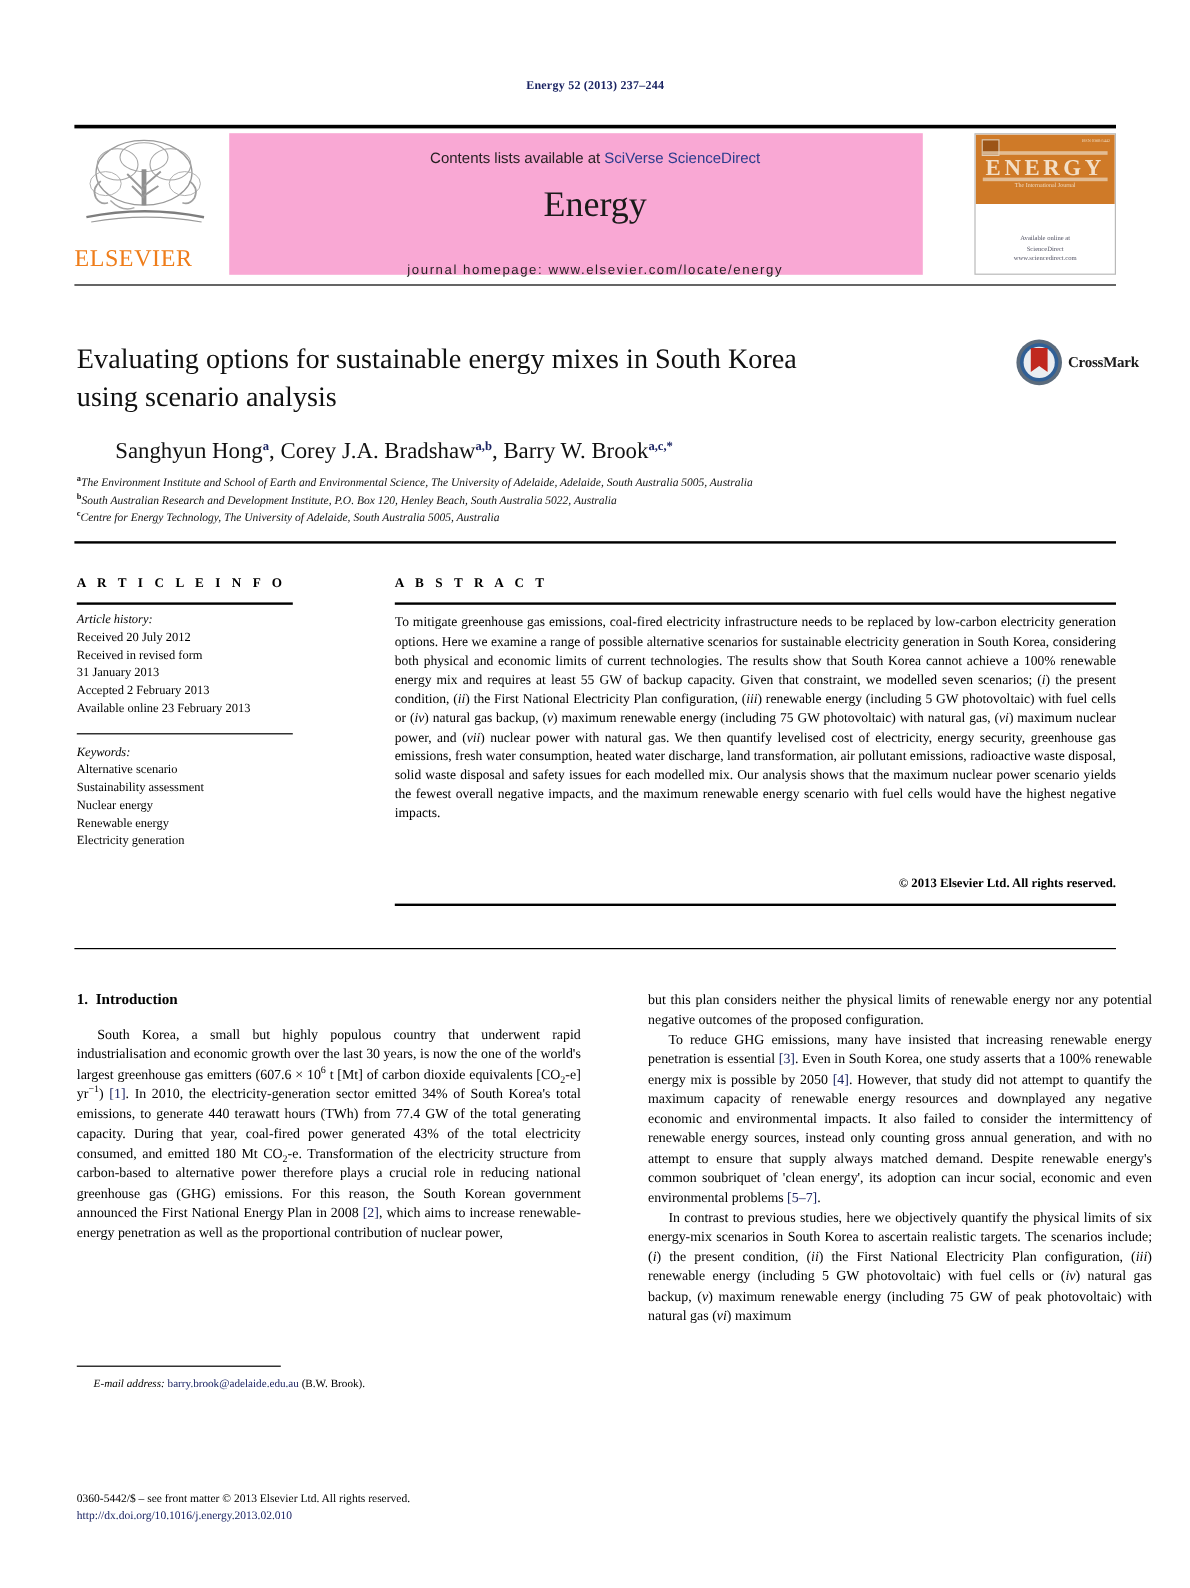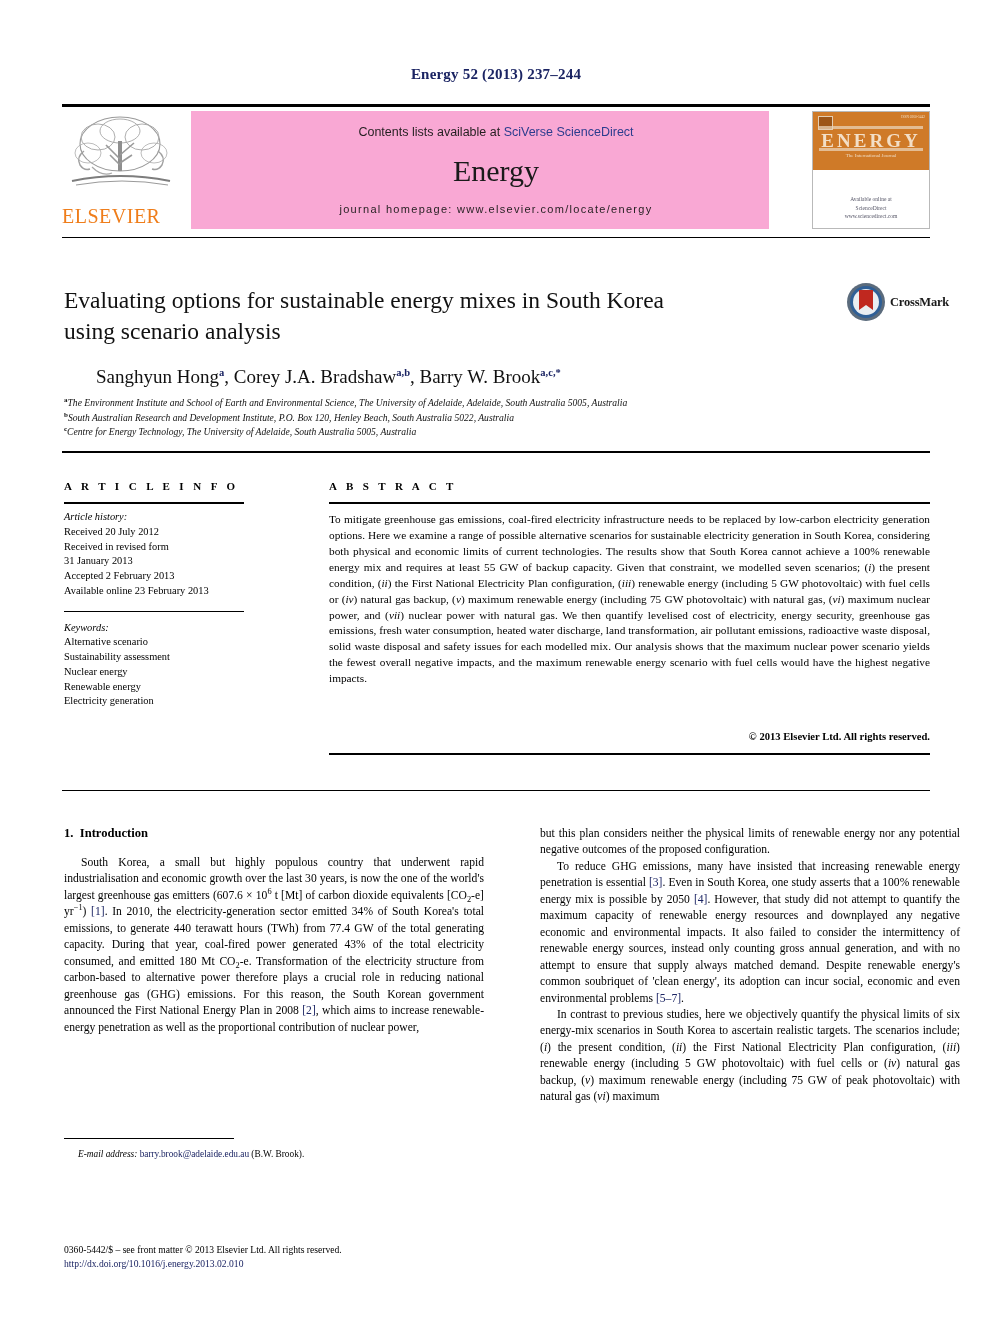--- a/index.html
+++ b/index.html
@@ -21,21 +21,21 @@
     width: 992px;
     height: 1323px;
   }
 
   
   .runhead {
     position: absolute;
     left: 0; top: 66px;
     width: 992px;
     text-align: center;
-    font-size: 15px;
+    font-size: 10px;
     font-weight: bold;
     color: #1b2463;
     letter-spacing: .2px;
   }
 
   
   .masthead-rule {
     position: absolute;
     left: 62px; top: 104px;
     width: 868px;
@@ -86,21 +86,21 @@
     position: absolute;
     left: 0; top: 43px;
     width: 610px;
     text-align: center;
     font-family: "Liberation Serif", serif;
     font-size: 30px;
     color: #1a1a1a;
   }
   .homepage-line {
     position: absolute;
-    left: 0; top: 92px;
+    left: 0; top: 108px;
     width: 610px;
     text-align: center;
     font-family: "Liberation Sans", sans-serif;
     font-size: 11px;
     letter-spacing: 1.3px;
     color: #231f20;
   }
   .cover-thumb {
     position: absolute;
     left: 750px; top: 4px;

